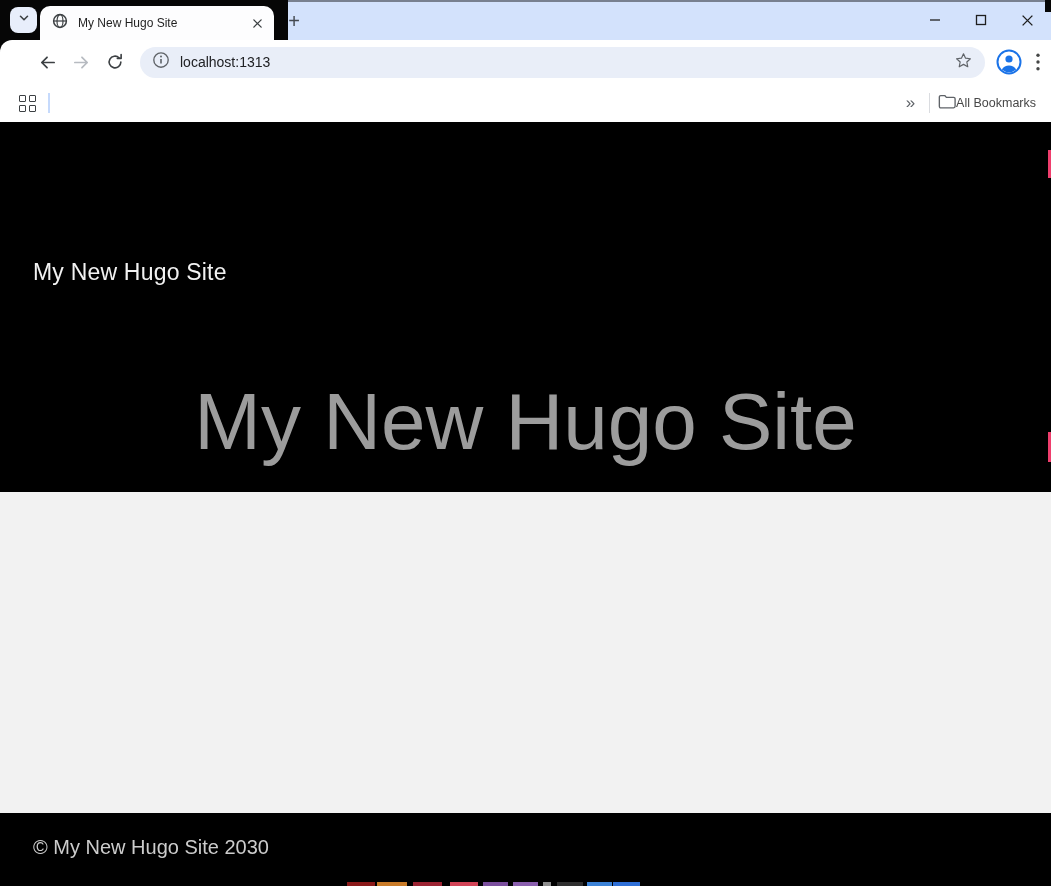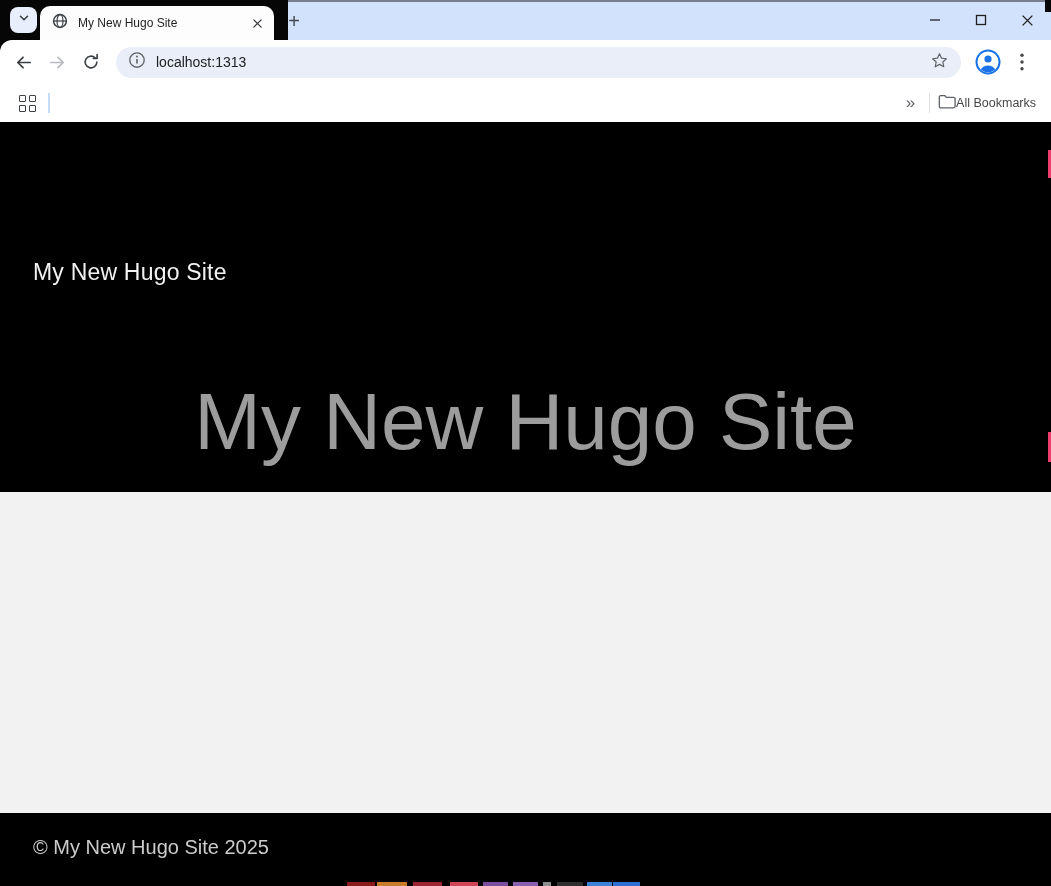--- a/index.html
+++ b/index.html
@@ -22,21 +22,21 @@
   .tab-close { width:18px; height:18px; display:flex; align-items:center; justify-content:center; border-radius:50%; cursor:pointer; }
 
   .new-tab-btn { position:absolute; left:282px; top:9px; width:24px; height:24px; display:flex;
     align-items:center; justify-content:center; font-size:20px; color:#444950; cursor:pointer; }
 
   .win-controls { position:absolute; right:1px; top:4px; display:flex; }
   .win-btn { width:46px; height:32px; display:flex; align-items:center; justify-content:center; cursor:pointer; }
 
   
   .toolbar { position:absolute; top:40px; left:0; width:1051px; height:44px; background:#ffffff;
-    border-top-left-radius:12px; display:flex; align-items:center; }
+    border-top-left-radius:12px; display:flex; align-items:center;padding-left:24px; }
   .nav-btn { width:34px; height:34px; display:flex; align-items:center; justify-content:center; border-radius:50%; cursor:pointer; flex:0 0 auto; }
   .nav-btn.back { margin-left:6px; }
   .omnibox { margin-left:8px; width:845px; height:31px; background:#e9eef8; border-radius:16px;
     display:flex; align-items:center; padding:0 12px; flex:0 0 auto; }
   .url-text { flex:1; font-size:14px; color:#202124; margin-left:10px; }
   .profile-btn { width:34px; height:34px; display:flex; align-items:center; justify-content:center; border-radius:50%; cursor:pointer; margin-left:10px; }
   .menu-btn { width:30px; height:34px; display:flex; align-items:center; justify-content:center; cursor:pointer; margin-left:2px; }
 
   
   .bookmarks { position:absolute; top:84px; left:0; width:1051px; height:38px; background:#ffffff;
@@ -189,21 +189,21 @@
     <span class="all-bookmarks-label">All Bookmarks</span>
   </div>
 </div>
 
 <div class="page">
   <div class="hero">
     <div class="site-title">My New Hugo Site</div>
     <div class="hero-title">My New Hugo Site</div>
   </div>
   <div class="site-footer">
-    <div class="footer-copy">© My New Hugo Site 2025</div>
+    <div class="footer-copy">© My New Hugo Site 2030</div>
   </div>
 </div>
 
 <div class="artifact" style="left: 347px; top: 882px; width: 28px; height: 4px; background: rgb(139, 26, 26);"></div>
 <div class="artifact" style="left: 377px; top: 882px; width: 30px; height: 4px; background: rgb(201, 123, 40);"></div>
 <div class="artifact" style="left: 413px; top: 882px; width: 29px; height: 4px; background: rgb(156, 36, 51);"></div>
 <div class="artifact" style="left: 450px; top: 882px; width: 28px; height: 4px; background: rgb(210, 68, 87);"></div>
 <div class="artifact" style="left: 483px; top: 882px; width: 25px; height: 4px; background: rgb(123, 79, 158);"></div>
 <div class="artifact" style="left: 513px; top: 882px; width: 25px; height: 4px; background: rgb(138, 95, 174);"></div>
 <div class="artifact" style="left: 543px; top: 882px; width: 8px; height: 4px; background: rgb(141, 141, 141);"></div>

